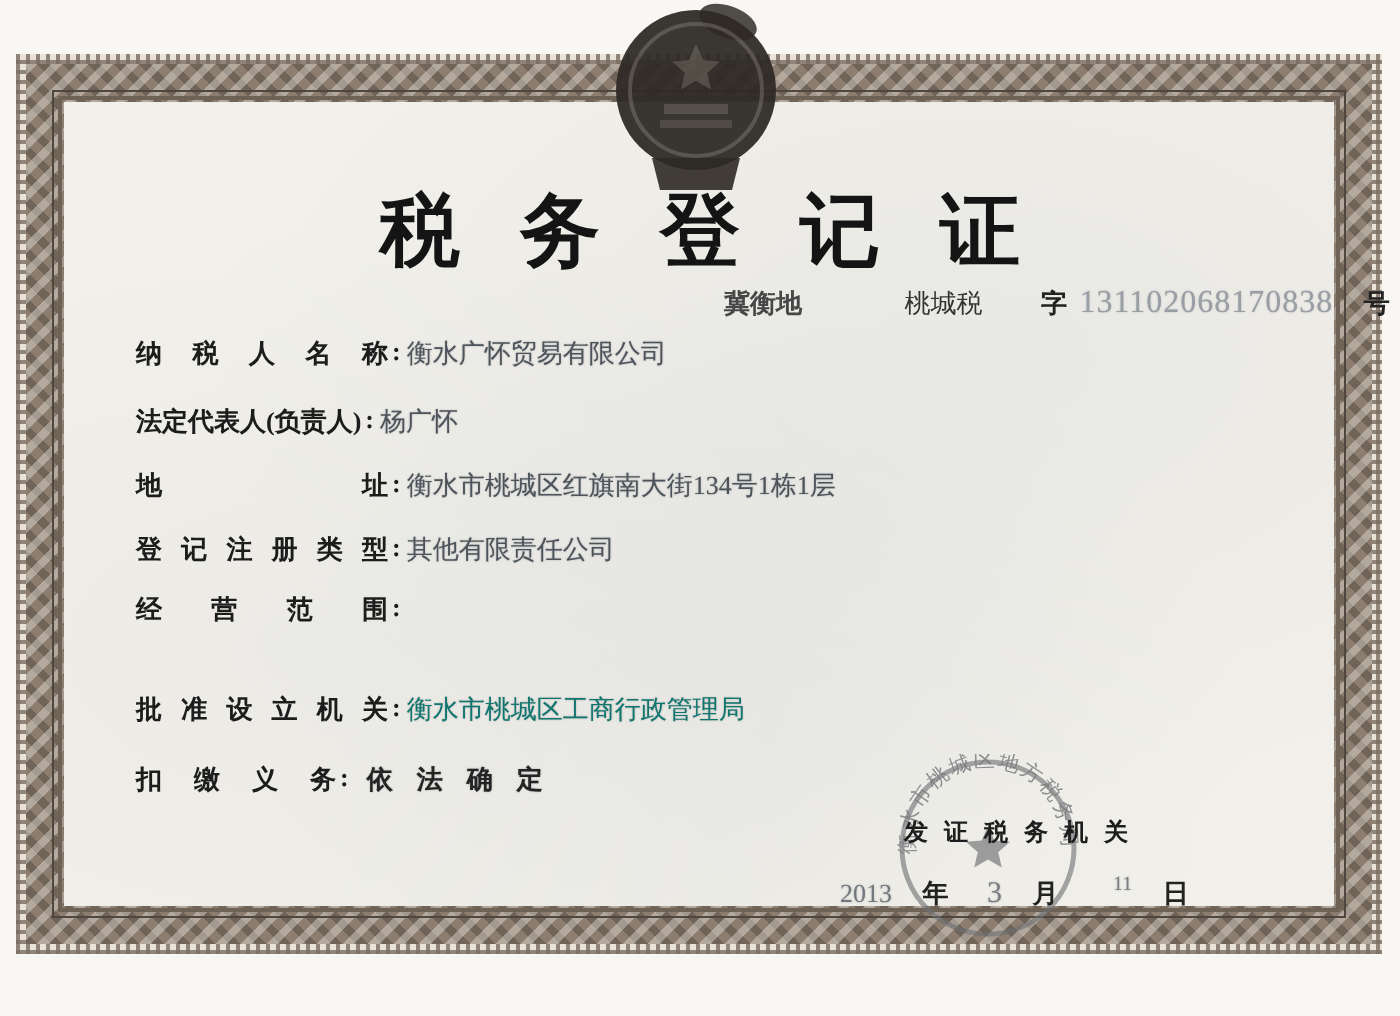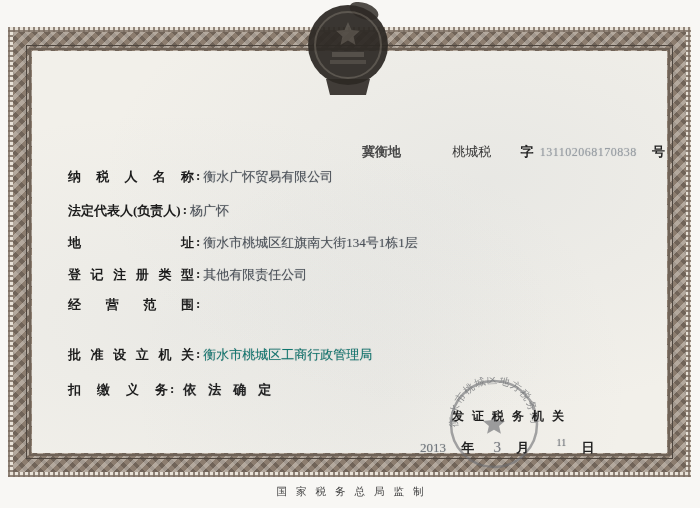--- a/index.html
+++ b/index.html
@@ -31,21 +31,21 @@
 
   
   .title{position:absolute;left:0;top:88px;width:700px;text-align:center;
          font-size:40px;font-weight:bold;color:#141414;
          letter-spacing:30px;text-indent:30px;z-index:4;}
   .serial{position:absolute;left:362px;top:143px;font-size:13px;color:#3c3c3c;
           white-space:nowrap;z-index:4;}
   .serial .region{font-weight:bold;color:#474747;}
   .serial .office{font-weight:normal;color:#333;margin-left:48px;}
   .serial .zi{font-weight:bold;color:#222;margin-left:26px;}
-  .serial .num{font-size:12px;color:#989ea4;letter-spacing:.5px;margin-left:3px;
+  .serial .num{font-size:16px;color:#989ea4;letter-spacing:.5px;margin-left:3px;
                text-shadow:0 0 1px rgba(140,146,152,.5);}
   .serial .hao{font-weight:bold;color:#222;margin-left:12px;}
 
   
   .row{position:absolute;left:55px;display:flex;align-items:flex-start;z-index:3;
        font-size:13px;white-space:nowrap;margin-left:13px;}
   .lbl{display:inline-block;width:126px;font-weight:bold;color:#1c1c1c;
        text-align:justify;text-align-last:justify;}
   .lbl.auto{width:auto;text-align-last:auto;}
   .colon{font-weight:bold;color:#1c1c1c;margin:0 3px 0 2px;}
@@ -94,20 +94,21 @@
       <ellipse cx="58" cy="11" rx="15" ry="8" fill="rgba(38,33,28,.8)" transform="rotate(20 58 11)"></ellipse>
       <circle cx="42" cy="45" r="40" fill="#2e2925" opacity=".94"></circle>
       <circle cx="42" cy="45" r="33" fill="none" stroke="rgba(214,204,188,.22)" stroke-width="2"></circle>
       <path d="M42 22 l3.5 8 8.5 .8 -6.4 5.7 1.9 8.4 -7.5 -4.5 -7.5 4.5 1.9 -8.4 -6.4 -5.7 8.5 -.8 Z" fill="rgba(214,204,188,.20)"></path>
       <rect x="26" y="52" width="32" height="5" fill="rgba(214,204,188,.18)"></rect>
       <rect x="24" y="60" width="36" height="4" fill="rgba(214,204,188,.15)"></rect>
       <path d="M20 79 L64 79 L60 95 L24 95 Z" fill="#2e2925" opacity=".9"></path>
     </svg>
   </div>
 
+  <div class="title">税务登记证</div>
 
   <div class="serial">
     <span class="region">冀衡地</span>
     <span class="office">桃城税</span>
     <span class="zi">字</span>
     <span class="num">131102068170838</span>
     <span class="hao">号</span>
   </div>
 
   <div class="row" style="top:168px">
@@ -166,15 +167,14 @@
   <div class="issuer-heading">发证税务机关</div>
   <div class="date-row">
     <span class="yr">2013</span>
     <span class="cal y-l">年</span>
     <span class="mo">3</span>
     <span class="cal m-l">月</span>
     <span class="dy">11</span>
     <span class="cal d-l">日</span>
   </div>
 
-  <div class="footer">国家税务总局监制</div>
 
 </div>
 
 </body></html>

